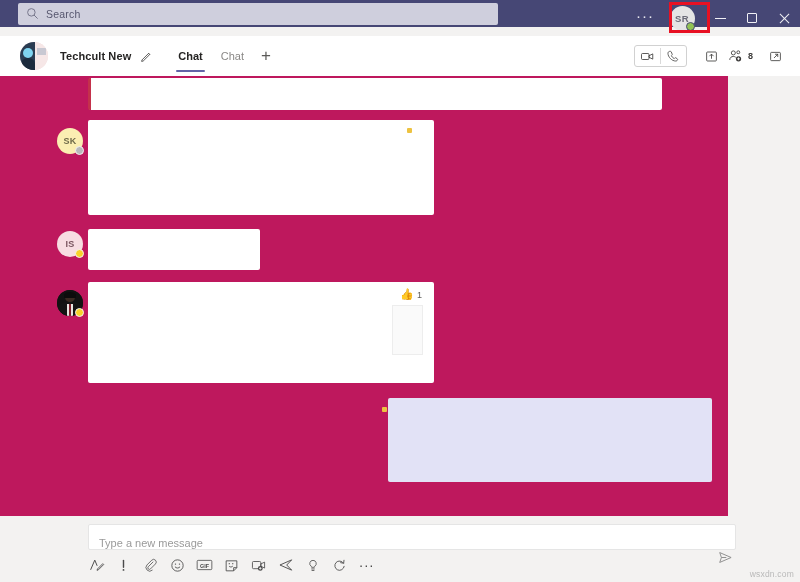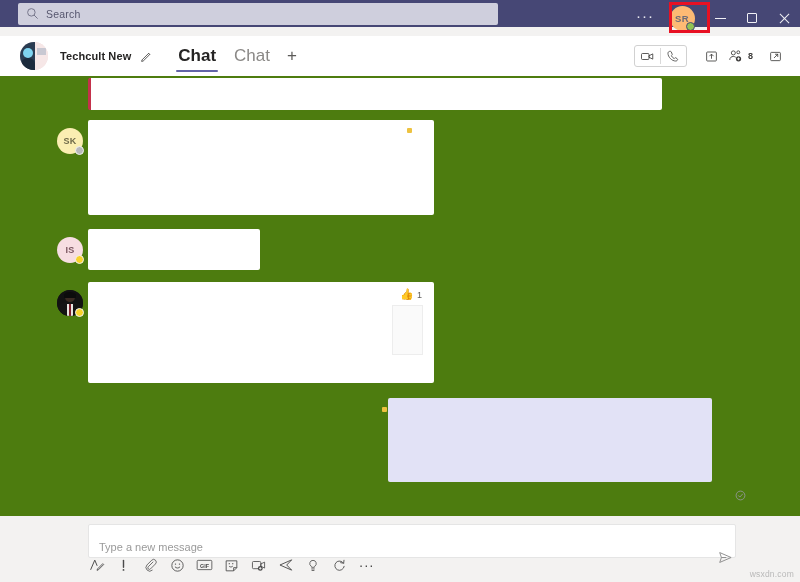--- a/index.html
+++ b/index.html
@@ -45,21 +45,21 @@
     color: #e8e8ef; cursor: pointer;
   }
   .ellipsis-btn { font-size: 15px; letter-spacing: 1px; line-height: 1; padding-bottom: 5px; }
   .avatar-wrap {
     position: relative; width: 44px; height: 36px;
     display: flex; align-items: center; justify-content: center;
     cursor: pointer;
   }
   .avatar-circle {
     width: 25px; height: 25px; border-radius: 50%;
-    background: #fdba74; color: #6b6b78;
+    background: #e5e5e5; color: #6b6b78;
     font-size: 9.5px; font-weight: 600;
     display: flex; align-items: center; justify-content: center;
     letter-spacing: .3px;
   }
   .presence-dot {
     position: absolute;
     width: 9px; height: 9px; border-radius: 50%;
     background: #92c353; border: 1.5px solid #464775;
     right: 9px; bottom: 5px;
   }
@@ -93,43 +93,43 @@
   .ta-right { position:absolute; right:0; top:0; width:45%; height:100%; background:#f6e7e7; }
   .ta-doc { position:absolute; right:8%; top:20%; width:30%; height:26%; background:#c8c8d2; }
   .chat-title {
     font-size: 11px; font-weight: 700; color: #252423; letter-spacing: .1px;
   }
   .edit-icon { margin-left: 9px; width: 13px; height: 13px; cursor: pointer; }
   .tabs { display: flex; align-items: center; margin-left: 16px; height: 40px; }
   .tab {
     position: relative; height: 40px;
     display: flex; align-items: center; justify-content: center;
-    padding: 0 9px; font-size: 17px; color: #8a8886; cursor: pointer;
+    padding: 0 9px; font-size: 11px; color: #8a8886; cursor: pointer;
   }
   .tab.active { color: #252423; font-weight: 700; }
   .tab.active::after {
     content: ""; position: absolute; left: 7px; right: 7px; bottom: 4px;
     height: 2px; background: #6264a7; border-radius: 2px;
   }
   .tab-add { width: 26px; height: 40px; display:flex; align-items:center; justify-content:center; color:#5b5a58; font-size:17px; font-weight:300; cursor:pointer; }
   .header-actions {
     position: absolute; right: 12px; top: 0; height: 40px;
     display: flex; align-items: center; gap: 0px;
   }
   .ha-btn { width: 26px; height: 26px; display:flex; align-items:center; justify-content:center; color:#3b3a39; cursor:pointer; }
   .ha-group { display:flex; align-items:center; border:1px solid #d1d1d1; border-radius:3px; height:22px; margin-right:12px; }
   .ha-group .ha-btn { width: 25px; height: 20px; }
   .ha-sep { width:1px; height:16px; background:#d9d9d9; }
   .people-count { font-size: 9px; color:#3b3a39; margin-left:1px; font-weight:600; }
 
   
   .msglist {
     position: absolute; left: 0; top: 76px;
-    width: 800px; height: 440px;
-    background: #4d7c0f;
+    width: 728px; height: 440px;
+    background: #be185d;
     overflow: hidden;
     text-decoration: underline;
   }
 
   .bubble {
     background: #ffffff;
     border-radius: 2px;
     position: relative;
   }
   .bubble-urgent { border-left: 3px solid #c4314b; }
@@ -196,22 +196,22 @@
   }
   .compose-inner {
     position: absolute; left: 88px; top: 8px;
     width: 648px; height: 50px;
   }
   .compose-field {
     width: 648px; height: 26px;
     background: #ffffff;
     border: 1px solid #e5e5e5;
     border-radius: 2px;
-    display: flex; align-items: flex-start;
-    padding: 16px 10px;
+    display: flex; align-items: flex-end;
+    padding: 0 10px;
     cursor: text;
   }
   .compose-placeholder { font-size: 11px; color: #9a9a9a; }
   .compose-toolbar {
     position: absolute; left: 0; top: 30px;
     display: flex; align-items: center; gap: 10px;
     height: 22px;
   }
   .ct-btn {
     width: 17px; height: 17px;
@@ -349,21 +349,21 @@
     <div class="bubble bubble-urgent" style="left:88px; top:2px; width:574px; height:32px; position:absolute;"></div>
 
     <div class="ava" style="left:57px; top:52px; background:#fbeeb2; color:#6f6a4a;">
       <span>SK</span>
       <span class="pres pres-offline"></span>
     </div>
     <div class="bubble" style="left:88px; top:44px; width:346px; height:95px; position:absolute;">
       <span class="yellow-marker" style="right:22px; top:8px;"></span>
     </div>
 
-    <div class="ava" style="left:57px; top:161px; background:#f7dde2; color:#7a5560;">
+    <div class="ava" style="left:57px; top:155px; background:#f7dde2; color:#7a5560;">
       <span>IS</span>
       <span class="pres pres-away"></span>
     </div>
     <div class="bubble" style="left:88px; top:153px; width:172px; height:41px; position:absolute;"></div>
 
     <div class="ava photo-ava" style="left:57px; top:214px;">
       <span class="pa-clip">
         <span class="pa-suit"></span>
           <span class="pa-shirt"></span>
           <span class="pa-tie"></span>

